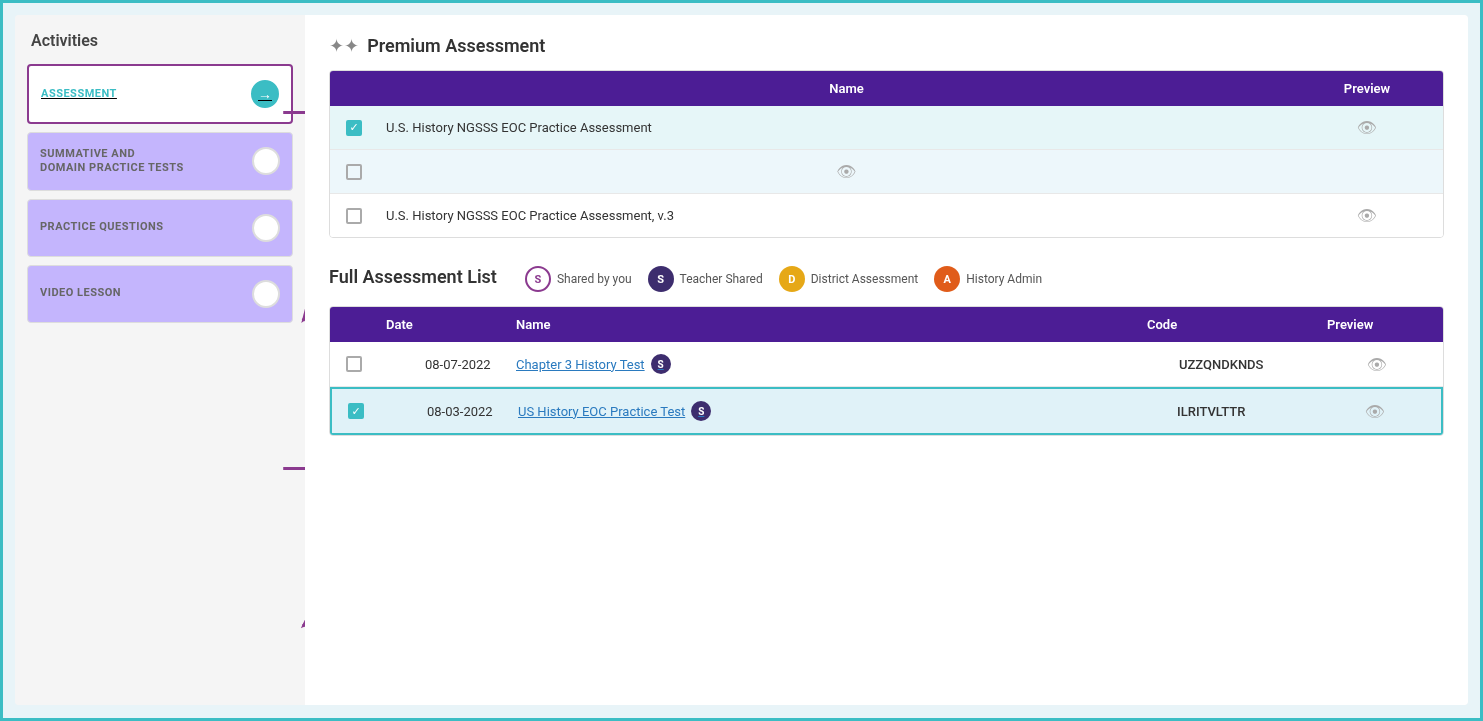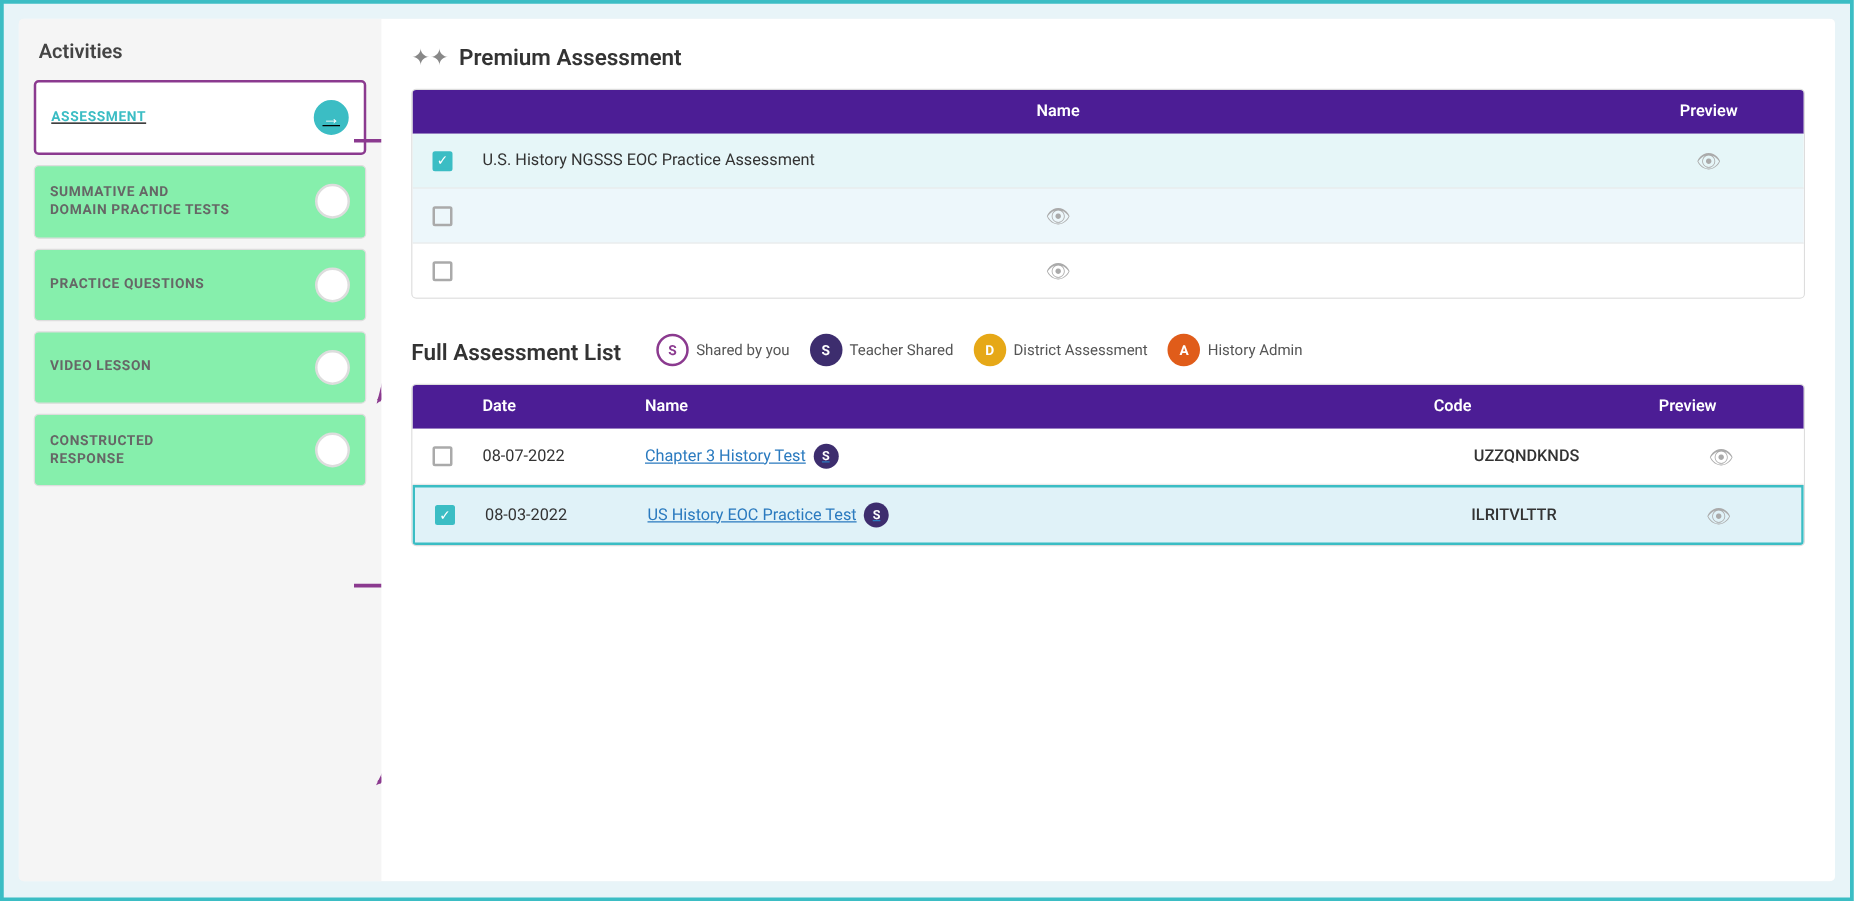--- a/index.html
+++ b/index.html
@@ -34,21 +34,21 @@
       font-weight: 600;
       color: #444;
       margin-bottom: 14px;
       padding-left: 4px;
     }
 
     .sidebar-item {
       display: flex;
       align-items: center;
       justify-content: space-between;
-      background: #86efac;
+      background: #c4b5fd;
       border: 1px solid #ddd;
       border-radius: 4px;
       padding: 14px 12px;
       margin-bottom: 8px;
       cursor: pointer;
       position: relative;
     }
 
     .sidebar-item.active {
       border: 2px solid #8b3a8f;
@@ -178,21 +178,21 @@
 
     .preview-col {
       text-align: center;
       color: #aaa;
       font-size: 16px;
     }
 
     
     .full-assessment-header {
       display: flex;
-      align-items: flex-end;
+      align-items: flex-start;
       gap: 20px;
       margin-bottom: 14px;
       flex-wrap: wrap;
     }
 
     .full-assessment-title {
       font-size: 18px;
       font-weight: 600;
       color: #333;
       margin-right: 8px;
@@ -235,20 +235,21 @@
       grid-template-columns: 40px 130px 1fr 180px 100px;
     }
 
     .full-table-row {
       grid-template-columns: 40px 130px 1fr 180px 100px;
     }
 
     .row-date {
       font-size: 13px;
       color: #333;
+      margin-left: 39px;
     }
 
     .row-link {
       font-size: 13px;
       color: #2a7abf;
       text-decoration: underline;
       cursor: pointer;
       display: flex;
       align-items: center;
       gap: 6px;
@@ -295,24 +296,20 @@
     <div class="sidebar-item inactive">
       <span class="sidebar-item-label">PRACTICE QUESTIONS</span>
       <div class="sidebar-toggle"></div>
     </div>
 
     <div class="sidebar-item inactive">
       <span class="sidebar-item-label">VIDEO LESSON</span>
       <div class="sidebar-toggle"></div>
     </div>
 
-    <div class="sidebar-item inactive">
-      <span class="sidebar-item-label">CONSTRUCTED<br>RESPONSE</span>
-      <div class="sidebar-toggle"></div>
-    </div>
 
     <svg style="position:absolute;top:0;left:0;width:100%;height:100%;pointer-events:none;z-index:20;" viewBox="0 0 290 700" xmlns="http://www.w3.org/2000/svg">
 
       <defs>
         <marker id="arrowhead1" markerWidth="10" markerHeight="7" refX="9" refY="3.5" orient="auto">
           <polygon points="0 0, 10 3.5, 0 7" fill="#8b3a8f"></polygon>
         </marker>
         <marker id="arrowhead2" markerWidth="10" markerHeight="7" refX="9" refY="3.5" orient="auto">
           <polygon points="0 0, 10 3.5, 0 7" fill="#8b3a8f"></polygon>
         </marker>
@@ -344,20 +341,21 @@
         <div class="preview-col">👁</div>
       </div>
 
       <div class="table-row premium-row" style="background:#edf7fb;">
         <div class="row-checkbox"></div>
         <div class="preview-col">👁</div>
       </div>
 
       <div class="table-row premium-row">
         <div class="row-checkbox"></div>
+        <div class="row-name">U.S. History NGSSS EOC Practice Assessment, v.3</div>
         <div class="preview-col">👁</div>
       </div>
     </div>
 
     <div class="full-assessment-header">
       <span class="full-assessment-title">Full Assessment List</span>
       <div class="legend-items">
         <div class="legend-item">
           <div class="legend-badge badge-shared">S</div>
           <span>Shared by you</span>

